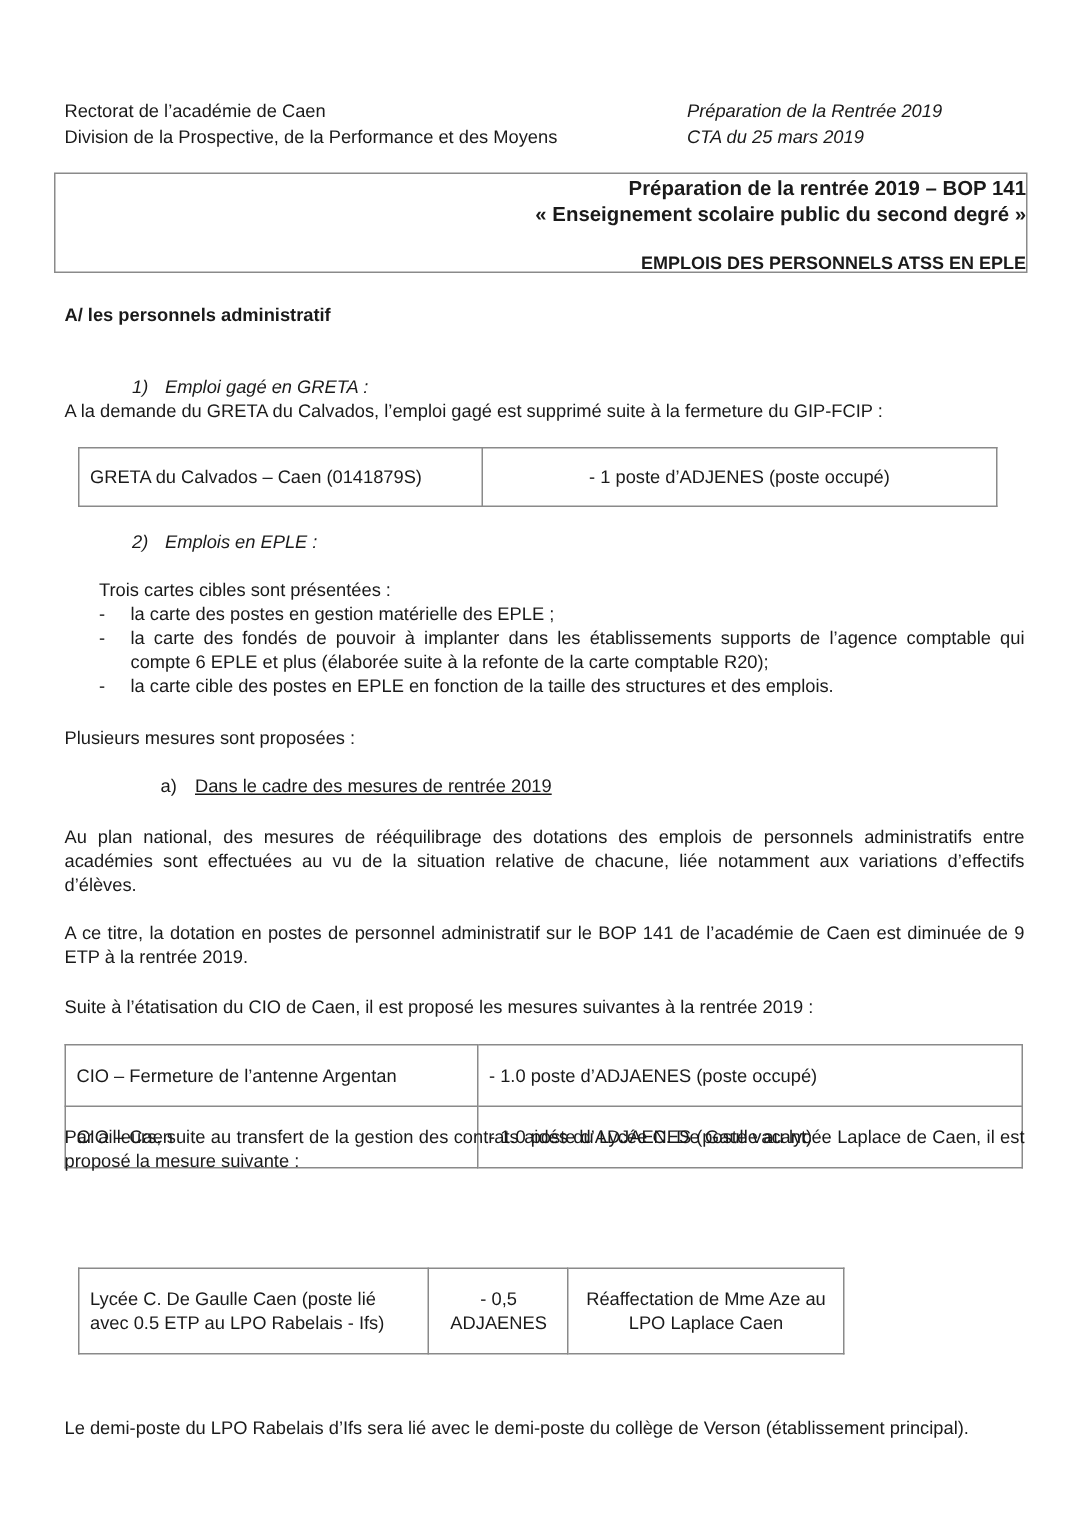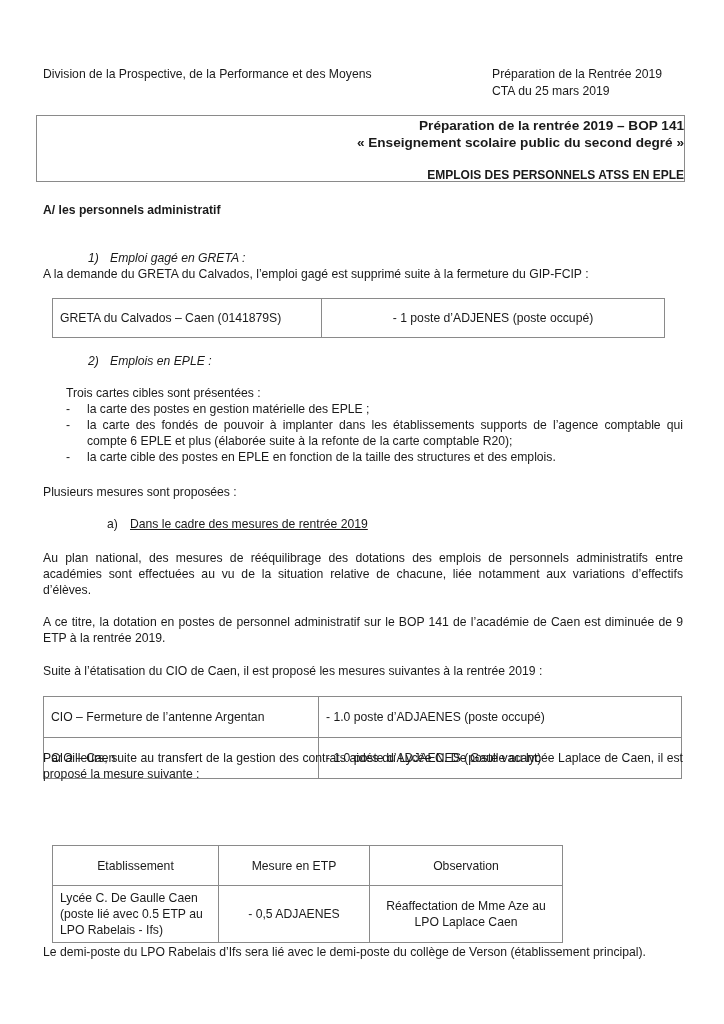--- a/index.html
+++ b/index.html
@@ -3,21 +3,21 @@
 <meta charset="utf-8">
 <style>
   html, body { margin: 0; padding: 0; background: #ffffff; }
   body {
     width: 724px; height: 1024px; position: relative; overflow: hidden;
     font-family: "Liberation Sans", sans-serif; color: #1a1a1a;
     font-size: 12.2px; line-height: 16px;
   }
   .abs { position: absolute; }
   .hdr-left { left: 43px; top: 66px; }
-  .hdr-right { left: 492px; top: 66px; }
+  .hdr-right { left: 458px; top: 66px; font-style: italic; }
   .hdr-line { display: block; height: 17px; white-space: nowrap; }
 
   .title-box {
     left: 36px; top: 115px; width: 649px; height: 67px;
     border: 1.5px solid #8a8a8a; box-sizing: border-box;
     text-align: right;
   }
   .title-1, .title-2 {
     font-weight: bold; font-size: 13.6px; line-height: 17px; display: block;
   }
@@ -47,20 +47,21 @@
 
   .bullets { left: 66px; top: 401px; width: 617px; }
   .bullet-row { display: flex; }
   .bullet-dash { width: 21px; flex: 0 0 21px; }
   .bullet-text { flex: 1; text-align: justify; }
 </style>
 </head>
 <body>
 
 <div class="abs hdr-left">
+  <span class="hdr-line">Rectorat de l’académie de Caen</span>
   <span class="hdr-line">Division de la Prospective, de la Performance et des Moyens</span>
 </div>
 <div class="abs hdr-right">
   <span class="hdr-line">Préparation de la Rentrée 2019</span>
   <span class="hdr-line">CTA du 25 mars 2019</span>
 </div>
 
 <div class="abs title-box">
   <span class="title-1">Préparation de la rentrée 2019 – BOP 141</span>
   <span class="title-2">« Enseignement scolaire public du second degré »</span>
@@ -127,25 +128,20 @@
     <td>CIO – Caen</td>
     <td>- 1.0 poste d’ADJAENES (poste vacant)</td>
   </tr>
 </tbody>
   </table>
 
 <div class="abs p" style="top:750px;">Par ailleurs, suite au transfert de la gestion des contrats aidés du Lycée C. De Gaulle au lycée Laplace de Caen, il est proposé la mesure suivante :</div>
 
 <table class="doc t-measure">
   <tbody>
-      <tr>
-    <th style="width:151px;">Etablissement</th>
-    <th style="width:136px;">Mesure en ETP</th>
-    <th>Observation</th>
-  </tr>
   <tr>
     <td>Lycée C. De Gaulle Caen (poste lié avec 0.5 ETP au LPO Rabelais - Ifs)</td>
     <td style="text-align:center;">- 0,5 ADJAENES</td>
     <td style="text-align:center;">Réaffectation de Mme Aze au LPO Laplace Caen</td>
   </tr>
 </tbody>
   </table>
 
 <div class="abs p" style="top:944px;">Le demi-poste du LPO Rabelais d’Ifs sera lié avec le demi-poste du collège de Verson (établissement principal).</div>
 

